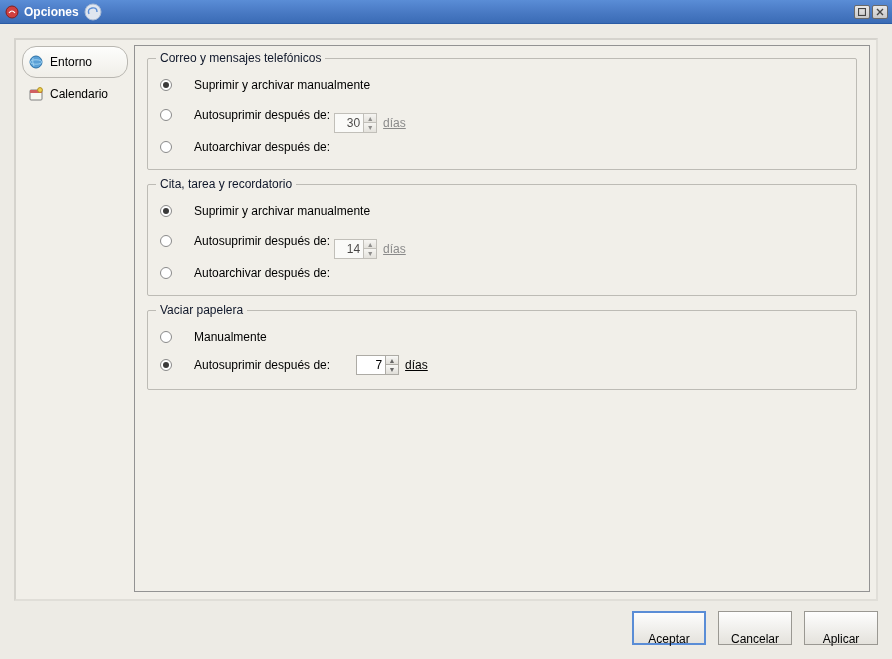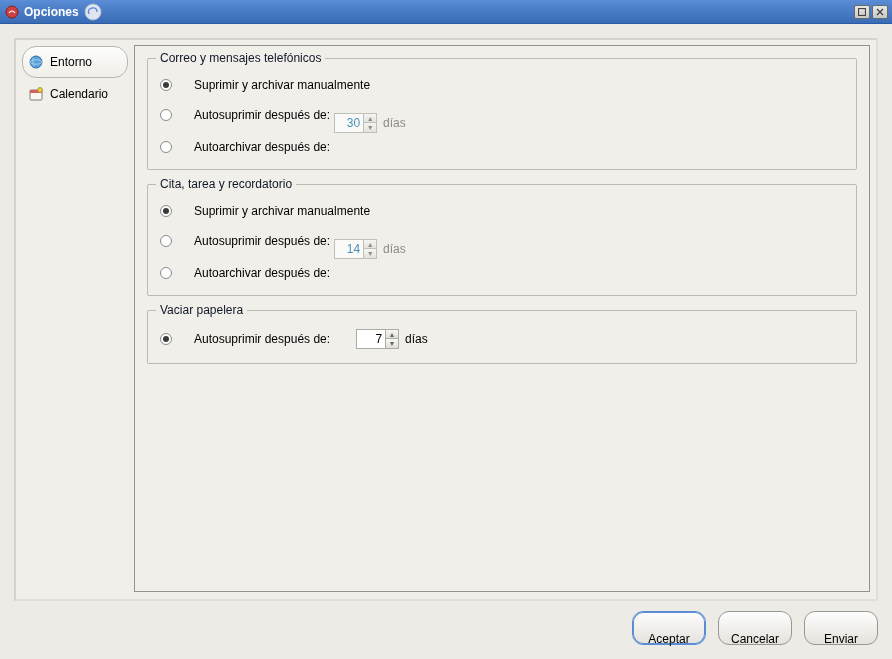--- a/index.html
+++ b/index.html
@@ -196,35 +196,35 @@
   .spinbox input {
     width: 28px;
     border:none;
     text-align:right;
     padding: 0 3px;
     font-size:12px;
     font-family: inherit;
     background: transparent;
     color:#000;
   }
-  .spinbox.disabled input { color:#0369a1; }
+  .spinbox.disabled input { color:#000000; }
   .spin-btns {
     display:flex; flex-direction:column;
     border-left:1px solid #adaba5;
   }
   .spin-btn {
     width:12px; height:9px;
     background: linear-gradient(to bottom, #f8f8f6, #e0ded8);
     display:flex; align-items:center; justify-content:center;
     font-size:7px; line-height:7px;
     color:#666;
     cursor:pointer;
   }
   .spin-btn:first-child { border-bottom:1px solid #adaba5; }
-  .days-label { color:#8a8a8a; }
+  .days-label { color:#8a8a8a;text-decoration:underline; }
   .days-label.enabled { color:#000; }
 
   
   .paired {
     display:flex;
     align-items:flex-start;
     gap: 0;
   }
   .paired .radios {
     display:flex; flex-direction:column;
@@ -239,21 +239,21 @@
     justify-content:flex-end;
     gap: 12px;
     padding-top: 10px;
   }
   .btn {
     min-width: 74px;
     height: 24px;
     padding: 16px 12px;
     background: linear-gradient(to bottom, #fefefe, #e4e2dc);
     border: 1px solid #9a9892;
-    border-radius: 11px;
+    border-radius: 0;
     font-size: 12px;
     cursor: pointer;
     text-align:center;
     line-height: 22px;
   }
   .btn.default {
     box-shadow: 0 0 0 1px #5a8dd6 inset;
     border-color:#5a8dd6;
   }
 </style>
@@ -381,20 +381,24 @@
                 </span>
                 <span class="days-label">días</span>
               </div>
             </div>
           </div>
         </div>
 
         <div class="groupbox">
           <span class="groupbox-title">Vaciar papelera</span>
 
+          <div class="radio-row">
+            <span class="radio-dot"></span>
+            <span class="radio-label">Manualmente</span>
+          </div>
 
           <div class="radio-row">
             <span class="radio-dot checked"></span>
             <span class="radio-label">Autosuprimir después de:</span>
             <div class="spin-slot">
               <span class="spinbox">
                 <input value="7" style="">
                 <span class="spin-btns">
                   <span class="spin-btn">▲</span>
                   <span class="spin-btn">▼</span>
@@ -405,15 +409,15 @@
           </div>
         </div>
 
       </div>
     </div>
   </div>
 
   <div class="footer">
     <div class="btn default">Aceptar</div>
     <div class="btn">Cancelar</div>
-    <div class="btn">Enviar</div>
+    <div class="btn">Aplicar</div>
   </div>
 </div>
 
 </body></html>

